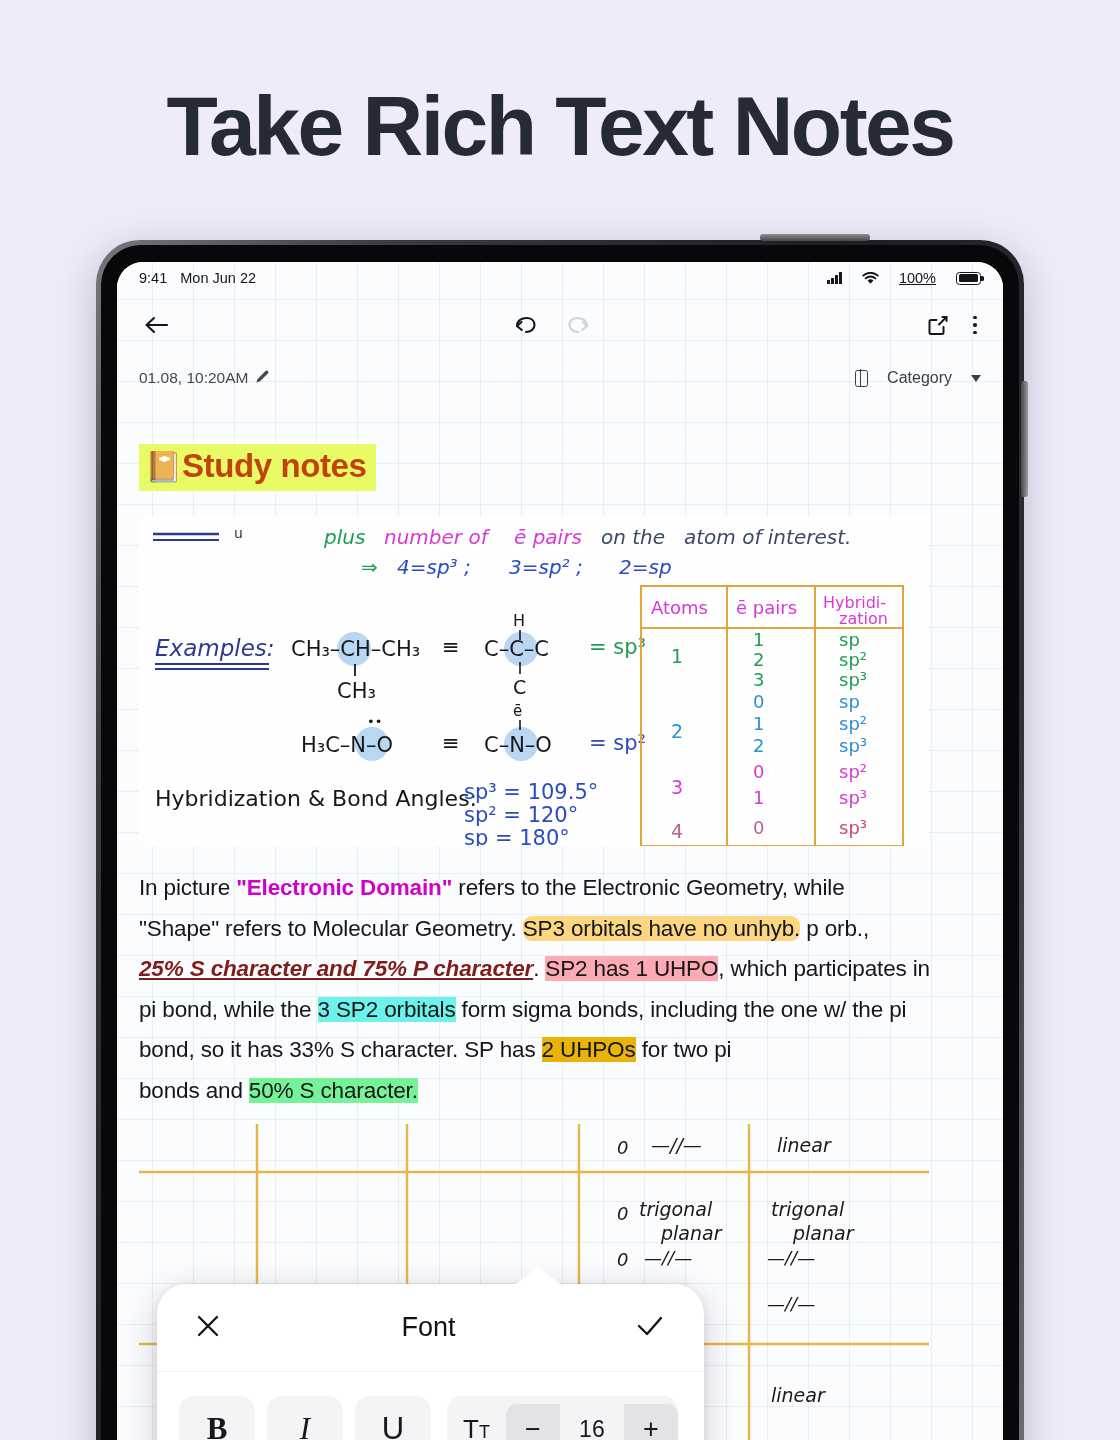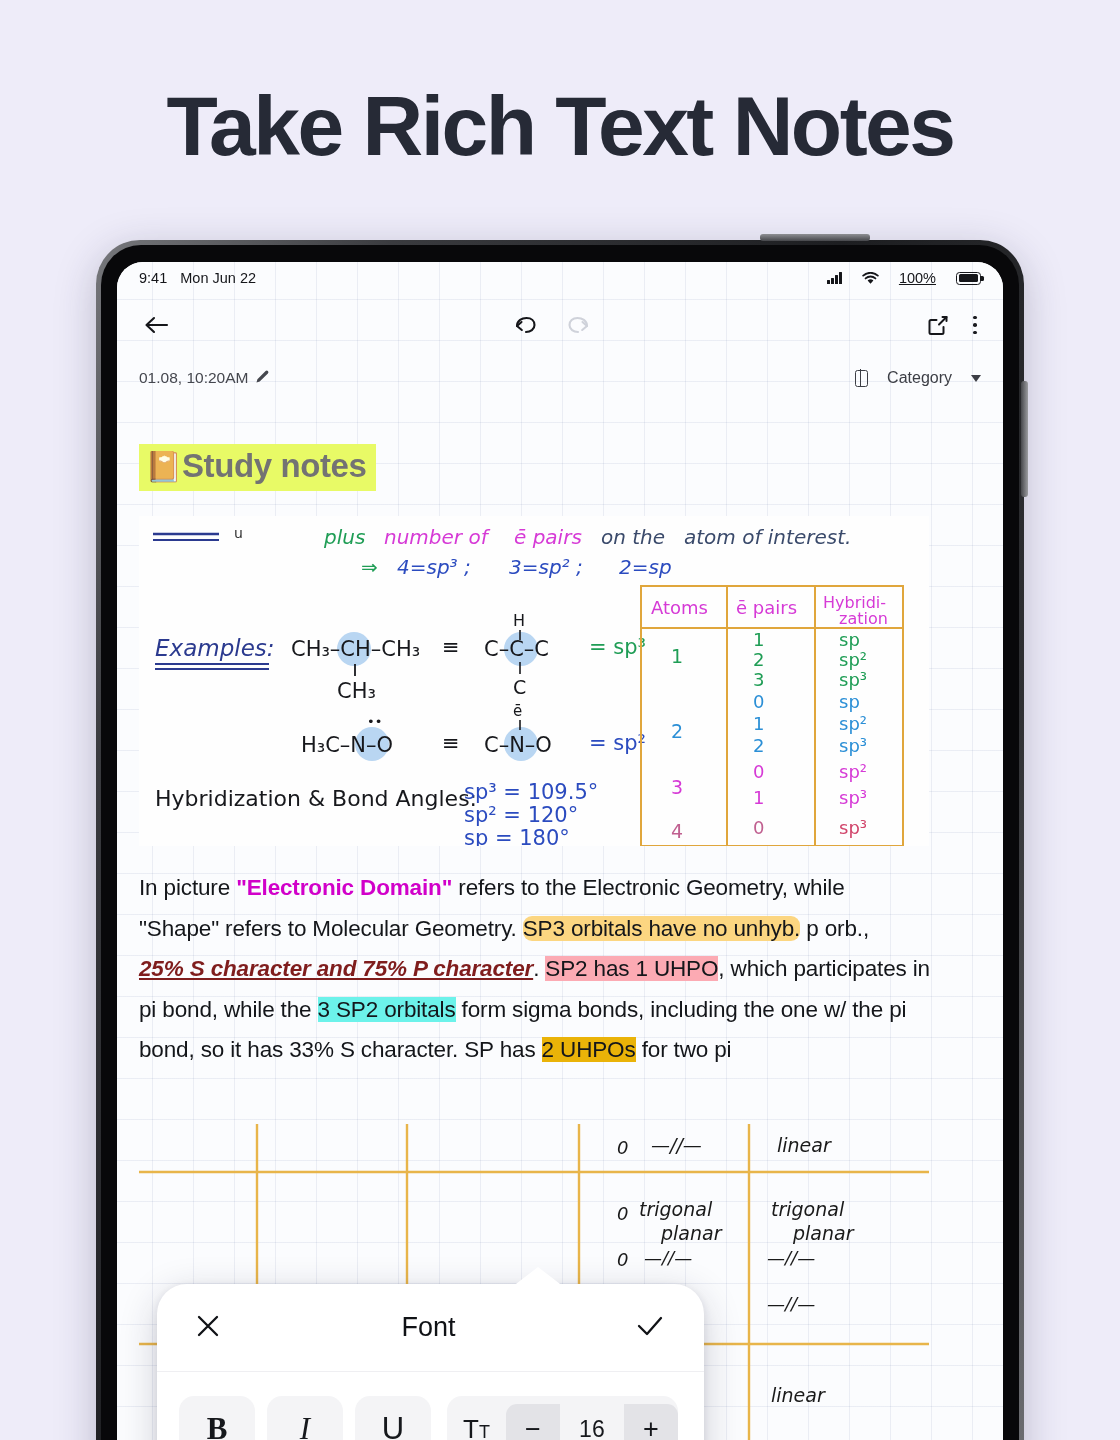--- a/index.html
+++ b/index.html
@@ -116,21 +116,21 @@
   }
   .meta-left { display:flex; align-items:center; gap:7px; }
   .meta-right { display:flex; align-items:center; gap:19px; color:#3c3e45; font-size:16px;}
   .cat-icon { width:13px; height:17px; border:1.7px solid #3c3e45; border-radius:2.5px; position:relative; }
   .cat-icon::after{content:""; position:absolute; left:3.6px; top:-1.7px; bottom:-1.7px; width:1.7px; background:#3c3e45;}
   .caret { width:0;height:0;border-left:5.5px solid transparent;border-right:5.5px solid transparent;border-top:7px solid #3c3e45; }
 
   
   .note-title {
     position:absolute; left:22px; top:182px;
-    font-size:33px; font-weight:700; color:#737373;
+    font-size:33px; font-weight:700; color:#c2410c;
     background:#e8fa66;
     padding:3px 10px 6px 6px;
     letter-spacing:-.4px;
     display:inline-block; white-space:nowrap;
   }
   .note-title .emo { font-size:30px; }
 
   
   .hw-img {
     position:absolute; left:22px; top:254px;
@@ -406,20 +406,23 @@
           <span>"Shape" refers to Molecular Geometry. </span><span class="bg-orange">SP3 orbitals have no unhyb.</span><span> p orb.,</span>
         </div>
         <div>
           <span class="hl-link">25% S character and 75% P character</span><span>. </span><span class="bg-pink">SP2 has 1 UHPO</span><span>, which participates in</span>
         </div>
         <div>
           <span>pi bond, while the </span><span class="bg-cyan">3 SP2 orbitals</span><span> form sigma bonds, including the one w/ the pi</span>
         </div>
         <div>
           <span>bond, so it has 33% S character. SP has </span><span class="bg-violet">2 UHPOs</span><span> for two pi</span>
+        </div>
+        <div>
+          <span>bonds and </span><span class="bg-green">50% S character.</span>
         </div>
       </div>
 
       <div class="hw-table">
         <svg width="790" height="398" viewBox="0 0 790 398" xmlns="http://www.w3.org/2000/svg">
           <g stroke="#e8b54a" stroke-width="2.4" fill="none">
             <line x1="118" y1="0" x2="118" y2="398"></line>
             <line x1="268" y1="0" x2="268" y2="398"></line>
             <line x1="440" y1="0" x2="440" y2="398"></line>
             <line x1="610" y1="0" x2="610" y2="398"></line>

